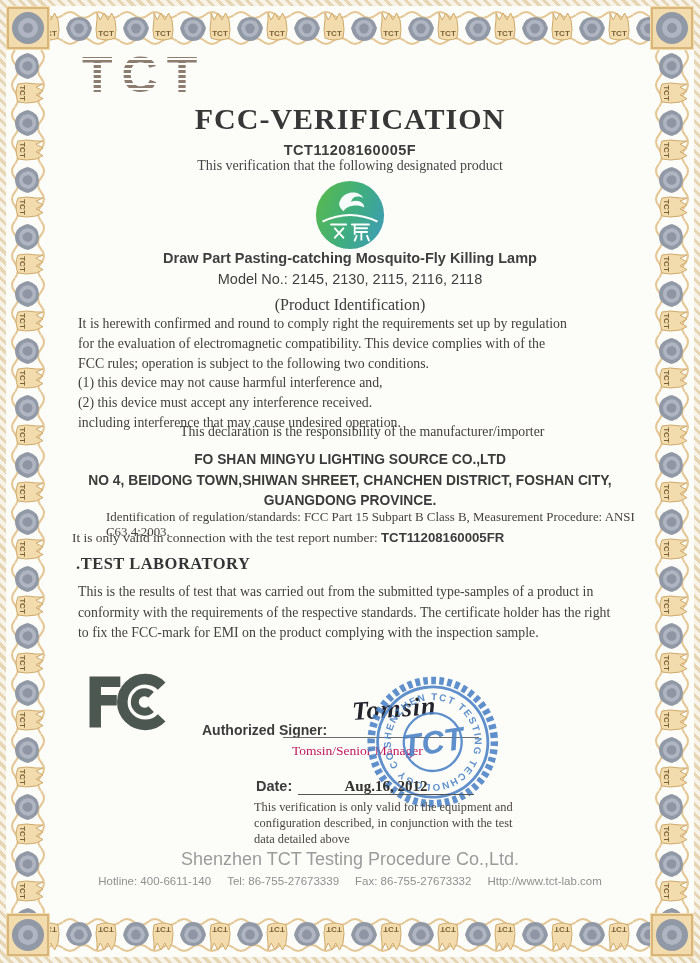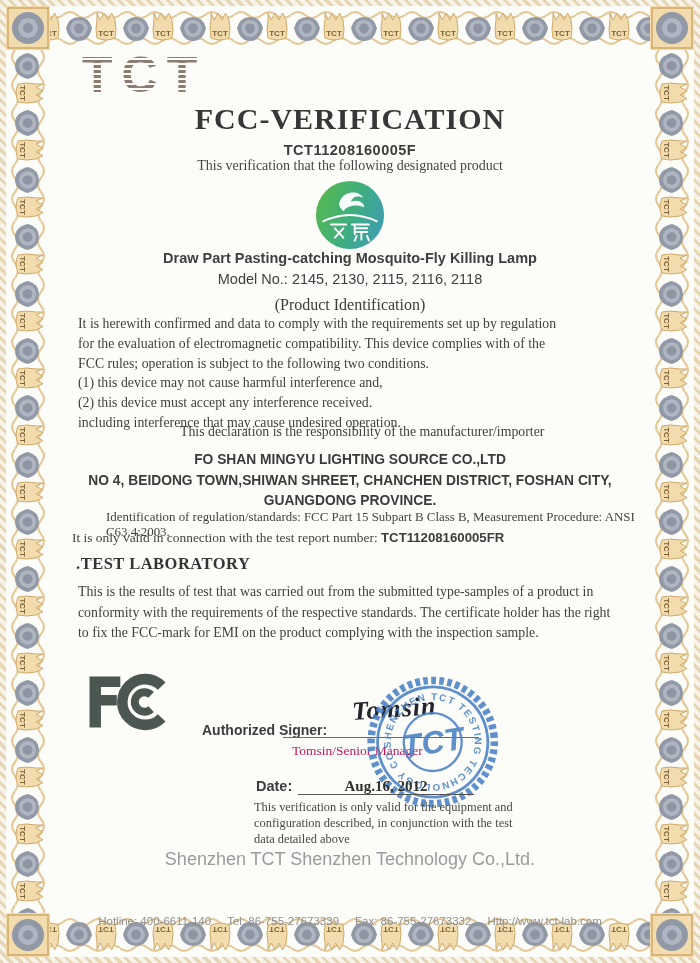--- a/index.html
+++ b/index.html
@@ -43,21 +43,21 @@
   .sig{left:352px;top:694px;font-style:italic;font-weight:bold;font-size:26px;color:#23232c;
        transform:rotate(-4deg);letter-spacing:1px;}
   .sigtitle{left:292px;top:743px;font-size:13.5px;color:#be185d;}
   .stamp{left:363px;top:672px;opacity:.88;transform:rotate(-8deg);}
   .datelabel{left:256px;top:778px;font-weight:bold;font-size:14.5px;color:#3c3c3c;}
   .dateline{left:298px;top:760px;width:176px;height:34px;border-bottom:1.6px solid #555;
             text-align:center;font-weight:bold;font-size:15px;color:#33312e;line-height:52px;}
   .validity{left:254px;top:800px;font-size:12.4px;line-height:15.8px;color:#4a463f;}
   .fcompany{top:849px;font-family:"Liberation Sans",sans-serif;font-size:18px;color:#9b9b9b;}
   .fcontacts{top:875px;display:flex;justify-content:center;gap:16px;width:700px;left:0;
-             font-family:"Liberation Sans",sans-serif;font-size:11.5px;color:#8f8f8f;margin-top:40px;}
+             font-family:"Liberation Sans",sans-serif;font-size:11.5px;color:#8f8f8f;}
 </style>
 </head>
 <body>
 
 <div class="page">
   <div class="edge"></div>
   <div class="inner"></div>
 
   <div class="strip" id="btop">
 <svg viewBox="0 0 57 44" xmlns="http://www.w3.org/2000/svg">
@@ -648,21 +648,21 @@
         <path d="M40,48 H58 M43,48 V58 M45,52 H56 M45,56 H56 M50,56 V64 M45,60 L43,65 M56,60 L58,65"></path>
       </g>
     </svg>
   </div>
 
   <div class="abs ctr pname sans">Draw Part Pasting-catching Mosquito-Fly Killing Lamp</div>
   <div class="abs ctr pmodels sans">Model No.: 2145, 2130, 2115, 2116, 2118</div>
   <div class="abs ctr pid">(Product Identification)</div>
 
   <div class="abs body-par">
-    <div>It is herewith confirmed and data to comply with the requirements set up by regulation</div>
+    <div>It is herewith confirmed and round to comply right the requirements set up by regulation</div>
     <div>for the evaluation of electromagnetic compatibility. This device complies with of the</div>
     <div>FCC rules; operation is subject to the following two conditions.</div>
     <div>(1)  this device may not cause harmful interference and,</div>
     <div>(2)  this device must accept any interference received.</div>
     <div>including interference that may cause undesired operation.</div>
   </div>
   <div class="abs decl">This declaration is the responsibility of the manufacturer/importer</div>
 
   <div class="abs ctr mfr sans">
     <div>FO SHAN MINGYU LIGHTING SOURCE CO.,LTD</div>
@@ -714,20 +714,20 @@
 
   <div class="abs datelabel sans">Date:</div>
   <div class="abs dateline"><span>Aug.16, 2012</span></div>
 
   <div class="abs validity">
     <div>This verification is only valid for the equipment and</div>
     <div>configuration described, in conjunction with the test</div>
     <div>data detailed above</div>
   </div>
 
-  <div class="abs ctr fcompany">Shenzhen TCT Shenzhen Technology Co.,Ltd.</div>
+  <div class="abs ctr fcompany">Shenzhen TCT Testing Procedure Co.,Ltd.</div>
   <div class="abs fcontacts">
     <span>Hotline: 400-6611-140</span>
     <span>Tel: 86-755-27673339</span>
     <span>Fax: 86-755-27673332</span>
     <span>Http://www.tct-lab.com</span>
   </div>
 </div>
 
 </body></html>

